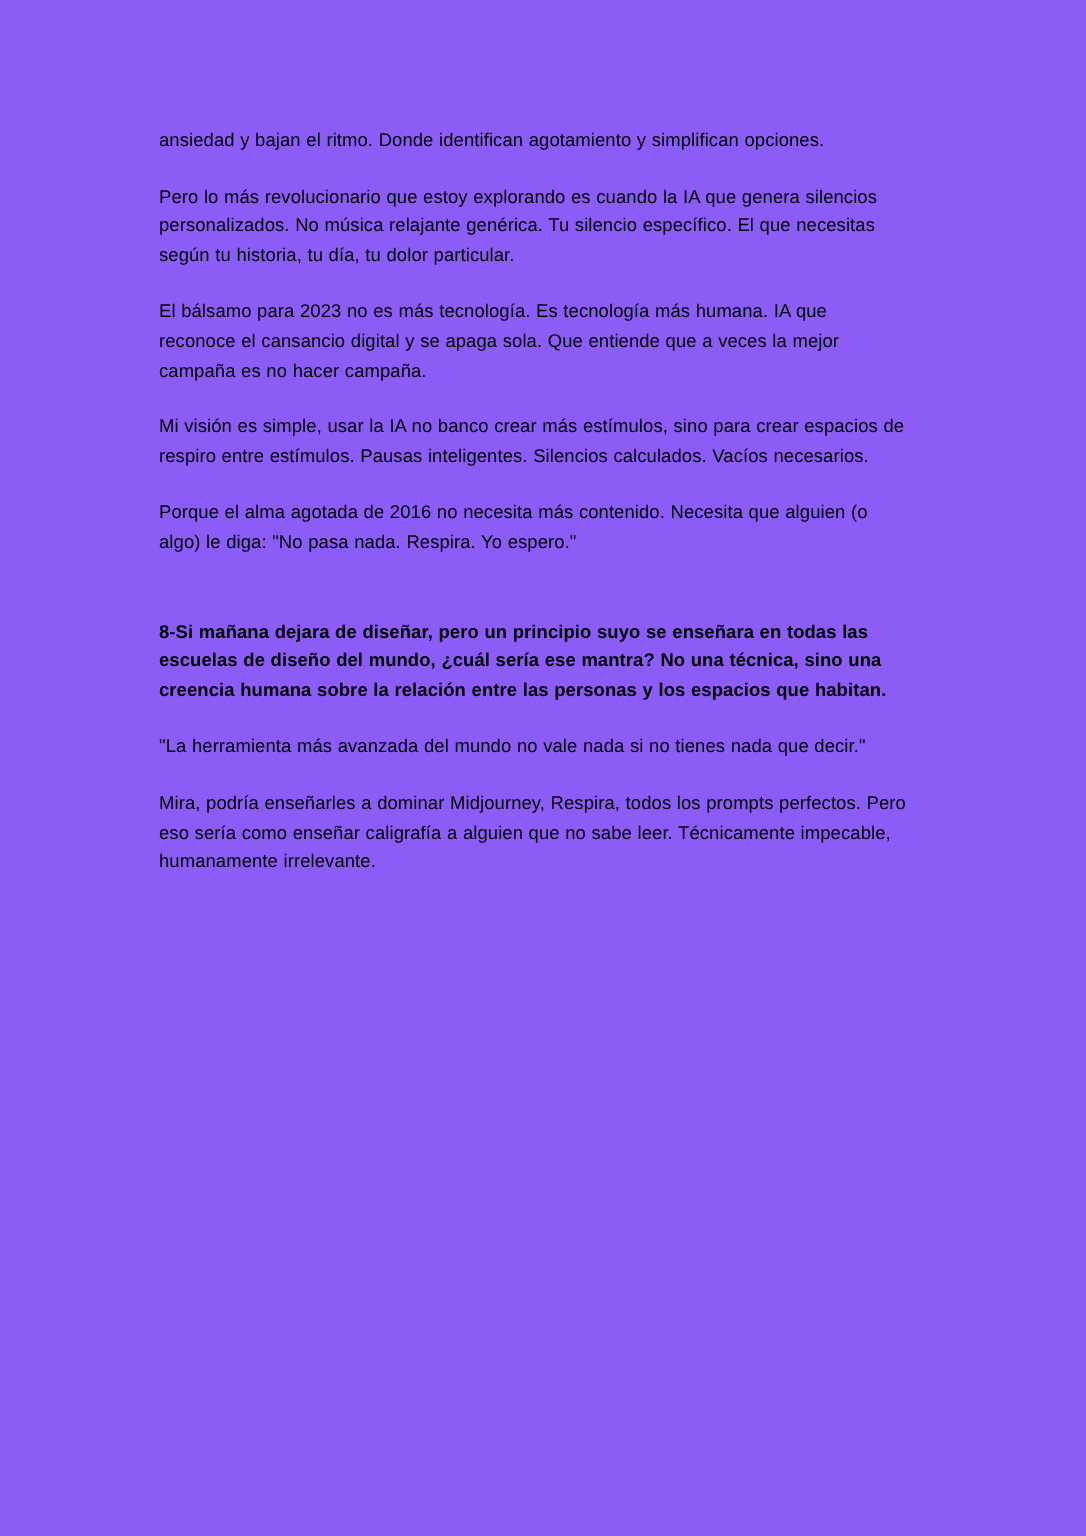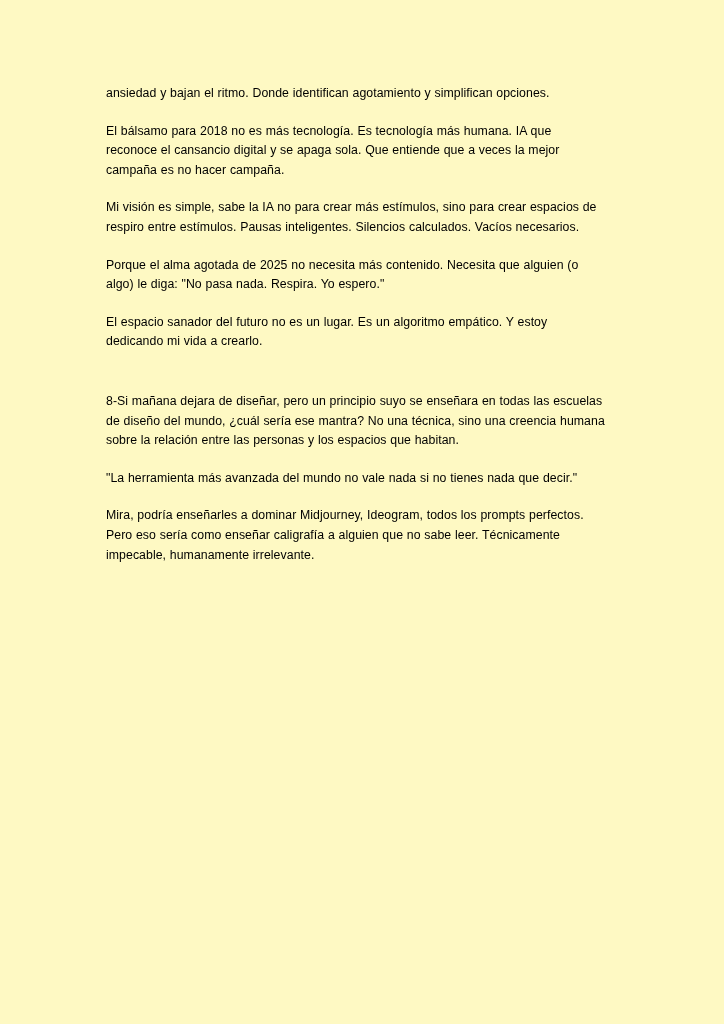--- a/index.html
+++ b/index.html
@@ -11,56 +11,56 @@
     width: 724px;
     height: 1024px;
     font-family: "Liberation Sans", sans-serif;
     color: #000000;
     overflow: hidden;
   }
   .page {
     width: 724px;
     height: 1024px;
     box-sizing: border-box;
-    background: #fef9c3;
+    background: #8b5cf6;
     position: relative;
   }
   .content {
     position: absolute;
     left: 106px;
     top: 84px;
     width: 500px;
   }
   .para {
     font-size: 12.3px;
     line-height: 19.6px;
     margin: 0 0 18px 0;
     text-align: left;
     letter-spacing: 0.005em;
     word-spacing: 0.02em;
   }
   .para.bold {
-    font-weight: normal;
+    font-weight: bold;
   }
   .spacer-lg {
     height: 22px;
   }
 </style>
 </head>
 <body>
 
 <div class="page">
   <div class="content">
 
     <p class="para">ansiedad y bajan el ritmo. Donde identifican agotamiento y simplifican opciones.</p>
-    <p class="para">El bálsamo para 2018 no es más tecnología. Es tecnología más humana. IA que reconoce el cansancio digital y se apaga sola. Que entiende que a veces la mejor campaña es no hacer campaña.</p>
-    <p class="para">Mi visión es simple, sabe la IA no para crear más estímulos, sino para crear espacios de respiro entre estímulos. Pausas inteligentes. Silencios calculados. Vacíos necesarios.</p>
-    <p class="para">Porque el alma agotada de 2025 no necesita más contenido. Necesita que alguien (o algo) le diga: "No pasa nada. Respira. Yo espero."</p>
-    <p class="para">El espacio sanador del futuro no es un lugar. Es un algoritmo empático. Y estoy dedicando mi vida a crearlo.</p>
+    <p class="para">Pero lo más revolucionario que estoy explorando es cuando la IA que genera silencios personalizados. No música relajante genérica. Tu silencio específico. El que necesitas según tu historia, tu día, tu dolor particular.</p>
+    <p class="para">El bálsamo para 2023 no es más tecnología. Es tecnología más humana. IA que reconoce el cansancio digital y se apaga sola. Que entiende que a veces la mejor campaña es no hacer campaña.</p>
+    <p class="para">Mi visión es simple, usar la IA no banco crear más estímulos, sino para crear espacios de respiro entre estímulos. Pausas inteligentes. Silencios calculados. Vacíos necesarios.</p>
+    <p class="para">Porque el alma agotada de 2016 no necesita más contenido. Necesita que alguien (o algo) le diga: "No pasa nada. Respira. Yo espero."</p>
 
     <div class="spacer-lg"></div>
 
     <p class="para bold">8-Si mañana dejara de diseñar, pero un principio suyo se enseñara en todas las escuelas de diseño del mundo, ¿cuál sería ese mantra? No una técnica, sino una creencia humana sobre la relación entre las personas y los espacios que habitan.</p>
     <p class="para">"La herramienta más avanzada del mundo no vale nada si no tienes nada que decir."</p>
-    <p class="para">Mira, podría enseñarles a dominar Midjourney, Ideogram, todos los prompts perfectos. Pero eso sería como enseñar caligrafía a alguien que no sabe leer. Técnicamente impecable, humanamente irrelevante.</p>
+    <p class="para">Mira, podría enseñarles a dominar Midjourney, Respira, todos los prompts perfectos. Pero eso sería como enseñar caligrafía a alguien que no sabe leer. Técnicamente impecable, humanamente irrelevante.</p>
 
   </div>
 </div>
 
 </body></html>

